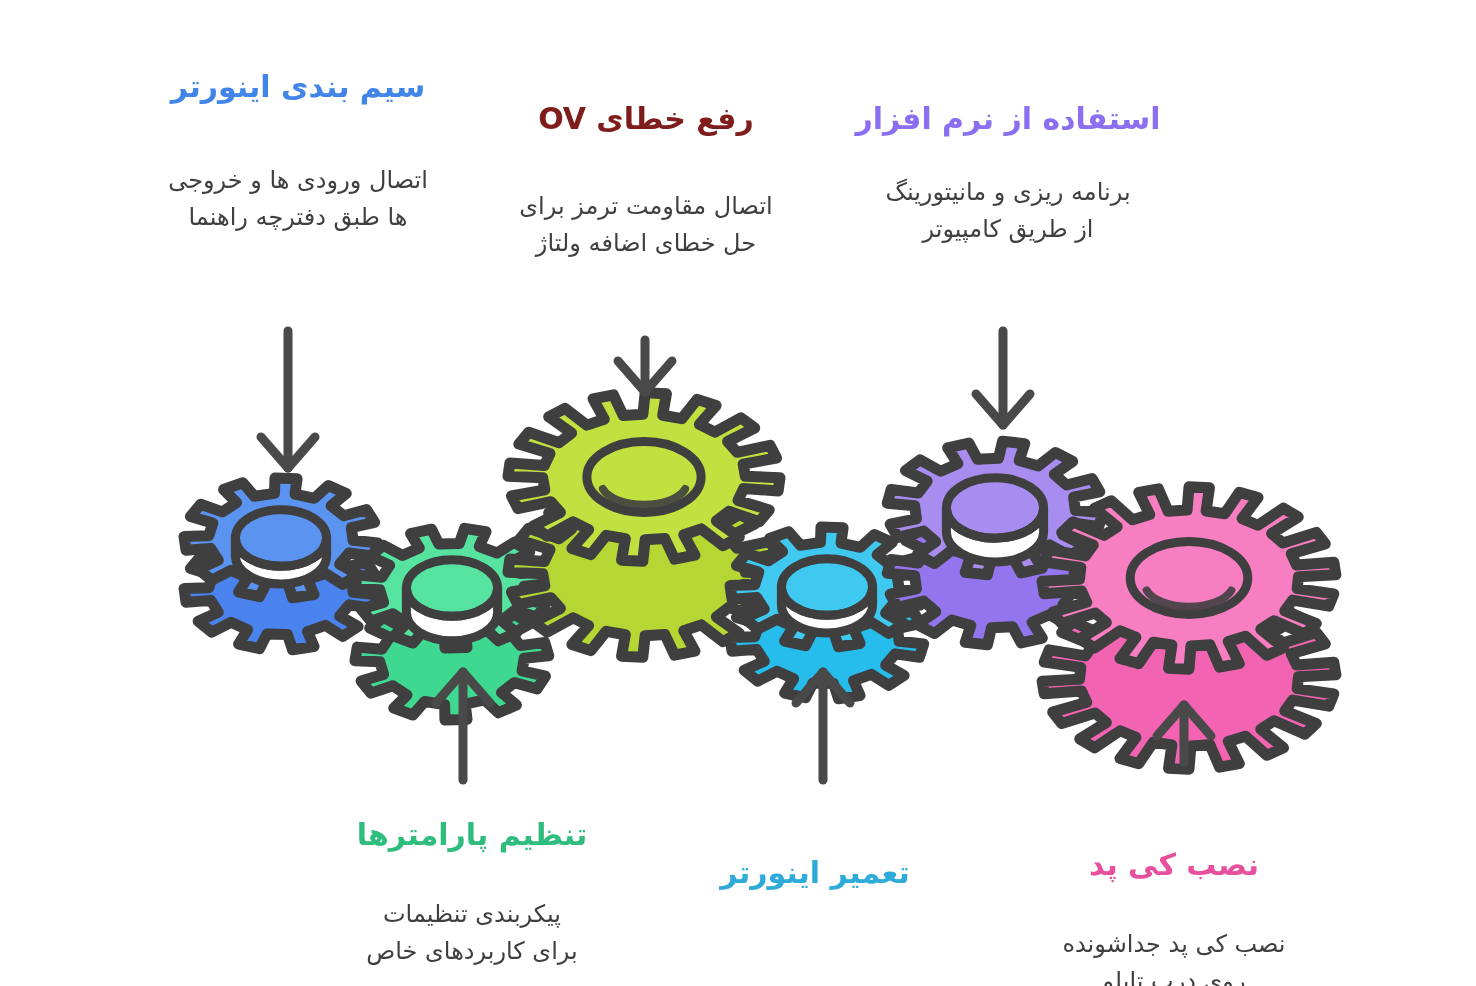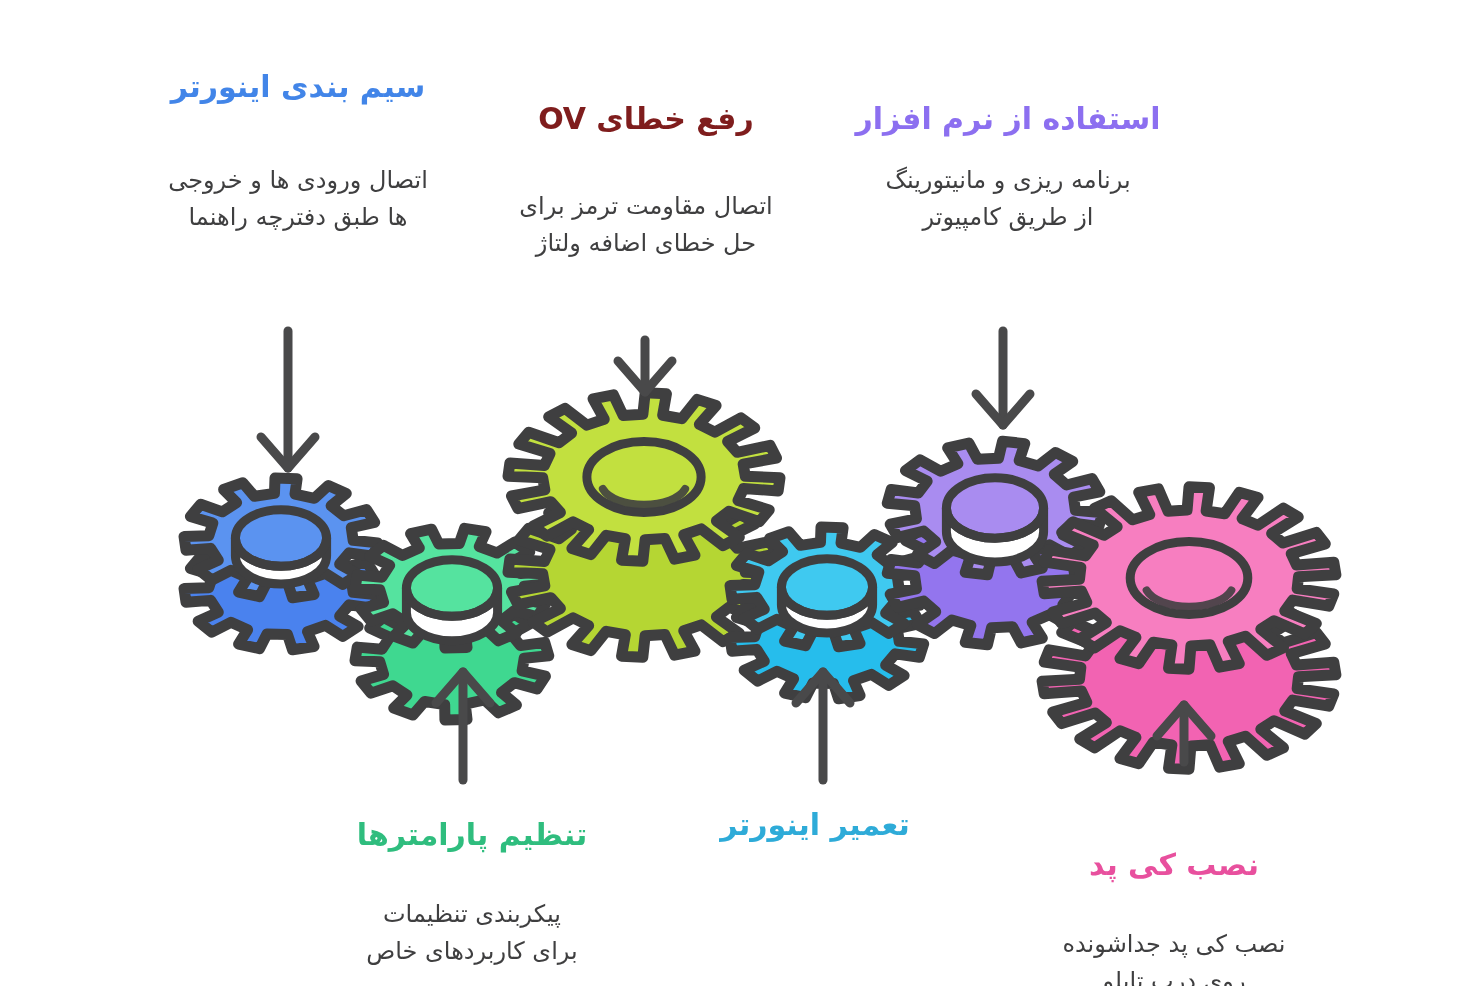--- a/index.html
+++ b/index.html
@@ -35,21 +35,21 @@
     line-height: 1.55;
     color: #3f3f40;
     margin-top: 0;
   }
   
   #blk-top-1 { left: 118px; top: 68px;  width: 360px; }
   #blk-top-2 { left: 470px; top: 100px; width: 352px; }
   #blk-top-3 { left: 830px; top: 100px; width: 356px; }
   #blk-top-1 .dsc { margin-top: 56px; }
   #blk-top-2 .dsc { margin-top: 50px; }
-  #blk-top-3 .dsc { margin-top: 24px; }
+  #blk-top-3 .dsc { margin-top: 36px; }
   
   #blk-bot-1 { left: 312px; top: 816px; width: 320px; }
   #blk-bot-2 { left: 655px; top: 806px; width: 320px; }
   #blk-bot-3 { left: 1000px; top: 806px; width: 348px; margin-top: 40px; }
   #blk-bot-1 .dsc, #blk-bot-2 .dsc, #blk-bot-3 .dsc { margin-top: 42px; }
 
   #gears-layer, #arrows-layer {
     position: absolute;
     left: 0; top: 0;
     width: 1476px;
@@ -335,21 +335,21 @@
 
   <div class="blk" id="blk-bot-1">
     <div class="ttl" style="color: rgb(47, 189, 126);">تنظیم پارامترها</div>
     <div class="dsc">
         <div>پیکربندی تنظیمات</div>
         <div>برای کاربردهای خاص</div>
       </div>
   </div>
 
   <div class="blk" id="blk-bot-2">
-    <div class="ttl" style="color: rgb(46, 171, 216);">تعمیر اینورتر</div>
+    <div class="ttl" style="color: rgb(46, 171, 216); margin-top: 48px;">تعمیر اینورتر</div>
   </div>
 
   <div class="blk" id="blk-bot-3">
     <div class="ttl" style="color: rgb(232, 80, 158);">نصب کی پد</div>
     <div class="dsc">
         <div>نصب کی پد جداشونده</div>
         <div>روی درب تابلو</div>
       </div>
   </div>
 

